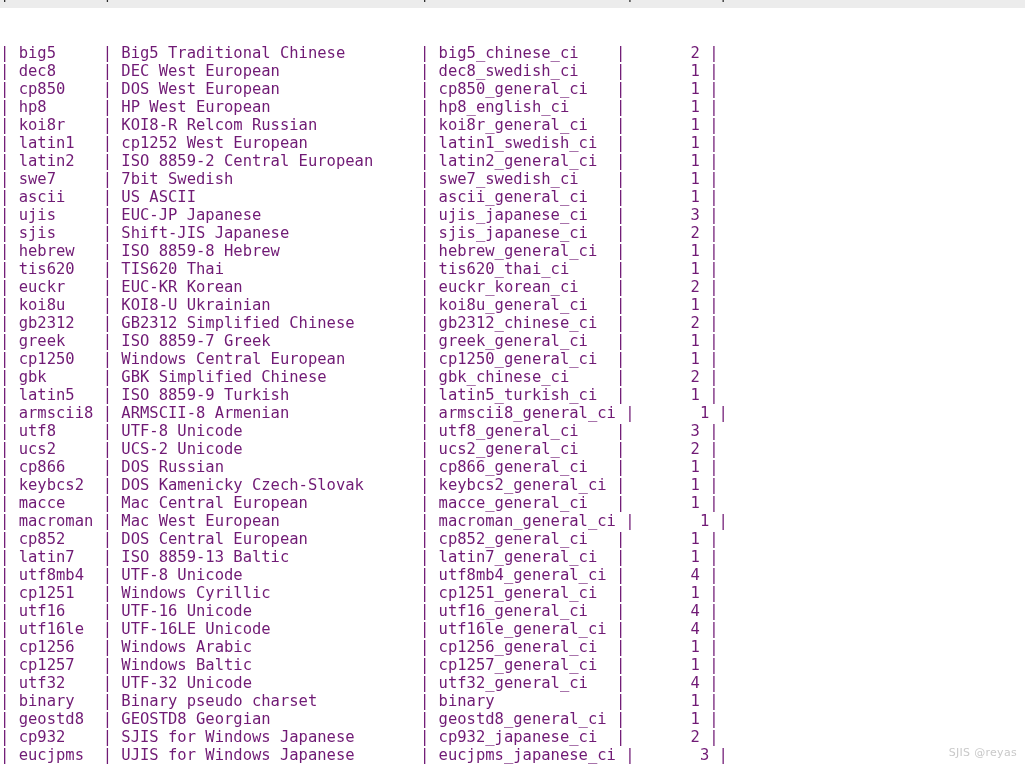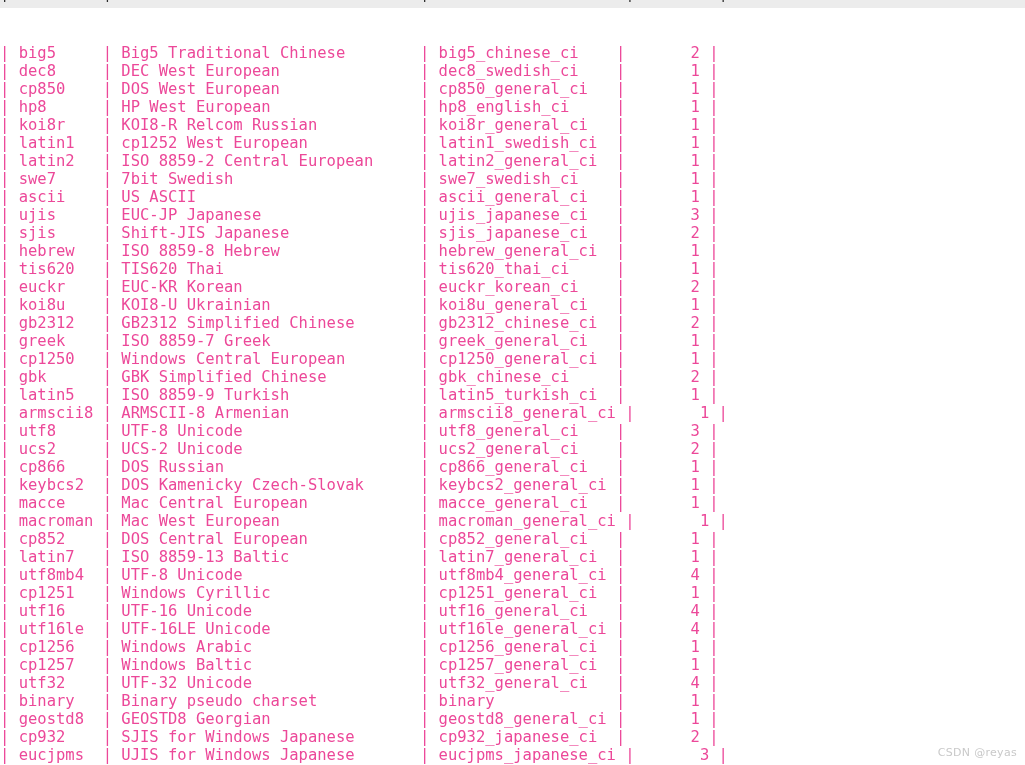--- a/index.html
+++ b/index.html
@@ -51,21 +51,21 @@
     letter-spacing: 0px;
     white-space: pre;
   }
 
   .term-line {
     white-space: pre;
     height: 18px;
     font-family: "DejaVu Sans Mono", "Liberation Mono", monospace;
     font-size: 15.5px;
     line-height: 18px;
-    color: #ec4899;
+    color: #701a75;
   }
 
   #watermark {
     position: absolute;
     right: 8px;
     bottom: 6px;
     font-family: "DejaVu Sans", "Liberation Sans", sans-serif;
     font-size: 11px;
     line-height: 13px;
     color: #c9c9c9;
@@ -78,13 +78,13 @@
 
 <div id="top-band">
   <span class="clipped">+----------+---------------------------------+---------------------+---------+</span>
 </div>
 
 <div id="terminal">
   <div id="table-body"><div class="term-line">| big5     | Big5 Traditional Chinese        | big5_chinese_ci    |       2 |</div><div class="term-line">| dec8     | DEC West European               | dec8_swedish_ci    |       1 |</div><div class="term-line">| cp850    | DOS West European               | cp850_general_ci   |       1 |</div><div class="term-line">| hp8      | HP West European                | hp8_english_ci     |       1 |</div><div class="term-line">| koi8r    | KOI8-R Relcom Russian           | koi8r_general_ci   |       1 |</div><div class="term-line">| latin1   | cp1252 West European            | latin1_swedish_ci  |       1 |</div><div class="term-line">| latin2   | ISO 8859-2 Central European     | latin2_general_ci  |       1 |</div><div class="term-line">| swe7     | 7bit Swedish                    | swe7_swedish_ci    |       1 |</div><div class="term-line">| ascii    | US ASCII                        | ascii_general_ci   |       1 |</div><div class="term-line">| ujis     | EUC-JP Japanese                 | ujis_japanese_ci   |       3 |</div><div class="term-line">| sjis     | Shift-JIS Japanese              | sjis_japanese_ci   |       2 |</div><div class="term-line">| hebrew   | ISO 8859-8 Hebrew               | hebrew_general_ci  |       1 |</div><div class="term-line">| tis620   | TIS620 Thai                     | tis620_thai_ci     |       1 |</div><div class="term-line">| euckr    | EUC-KR Korean                   | euckr_korean_ci    |       2 |</div><div class="term-line">| koi8u    | KOI8-U Ukrainian                | koi8u_general_ci   |       1 |</div><div class="term-line">| gb2312   | GB2312 Simplified Chinese       | gb2312_chinese_ci  |       2 |</div><div class="term-line">| greek    | ISO 8859-7 Greek                | greek_general_ci   |       1 |</div><div class="term-line">| cp1250   | Windows Central European        | cp1250_general_ci  |       1 |</div><div class="term-line">| gbk      | GBK Simplified Chinese          | gbk_chinese_ci     |       2 |</div><div class="term-line">| latin5   | ISO 8859-9 Turkish              | latin5_turkish_ci  |       1 |</div><div class="term-line">| armscii8 | ARMSCII-8 Armenian              | armscii8_general_ci |       1 |</div><div class="term-line">| utf8     | UTF-8 Unicode                   | utf8_general_ci    |       3 |</div><div class="term-line">| ucs2     | UCS-2 Unicode                   | ucs2_general_ci    |       2 |</div><div class="term-line">| cp866    | DOS Russian                     | cp866_general_ci   |       1 |</div><div class="term-line">| keybcs2  | DOS Kamenicky Czech-Slovak      | keybcs2_general_ci |       1 |</div><div class="term-line">| macce    | Mac Central European            | macce_general_ci   |       1 |</div><div class="term-line">| macroman | Mac West European               | macroman_general_ci |       1 |</div><div class="term-line">| cp852    | DOS Central European            | cp852_general_ci   |       1 |</div><div class="term-line">| latin7   | ISO 8859-13 Baltic              | latin7_general_ci  |       1 |</div><div class="term-line">| utf8mb4  | UTF-8 Unicode                   | utf8mb4_general_ci |       4 |</div><div class="term-line">| cp1251   | Windows Cyrillic                | cp1251_general_ci  |       1 |</div><div class="term-line">| utf16    | UTF-16 Unicode                  | utf16_general_ci   |       4 |</div><div class="term-line">| utf16le  | UTF-16LE Unicode                | utf16le_general_ci |       4 |</div><div class="term-line">| cp1256   | Windows Arabic                  | cp1256_general_ci  |       1 |</div><div class="term-line">| cp1257   | Windows Baltic                  | cp1257_general_ci  |       1 |</div><div class="term-line">| utf32    | UTF-32 Unicode                  | utf32_general_ci   |       4 |</div><div class="term-line">| binary   | Binary pseudo charset           | binary             |       1 |</div><div class="term-line">| geostd8  | GEOSTD8 Georgian                | geostd8_general_ci |       1 |</div><div class="term-line">| cp932    | SJIS for Windows Japanese       | cp932_japanese_ci  |       2 |</div><div class="term-line">| eucjpms  | UJIS for Windows Japanese       | eucjpms_japanese_ci |       3 |</div><div class="term-line">| gb18030  | China National Standard GB18030 | gb18030_chinese_ci |       4 |</div></div>
   
 </div>
 
-<div id="watermark">CSDN @reyas</div>
+<div id="watermark">SJIS @reyas</div>
 
 </body></html>

